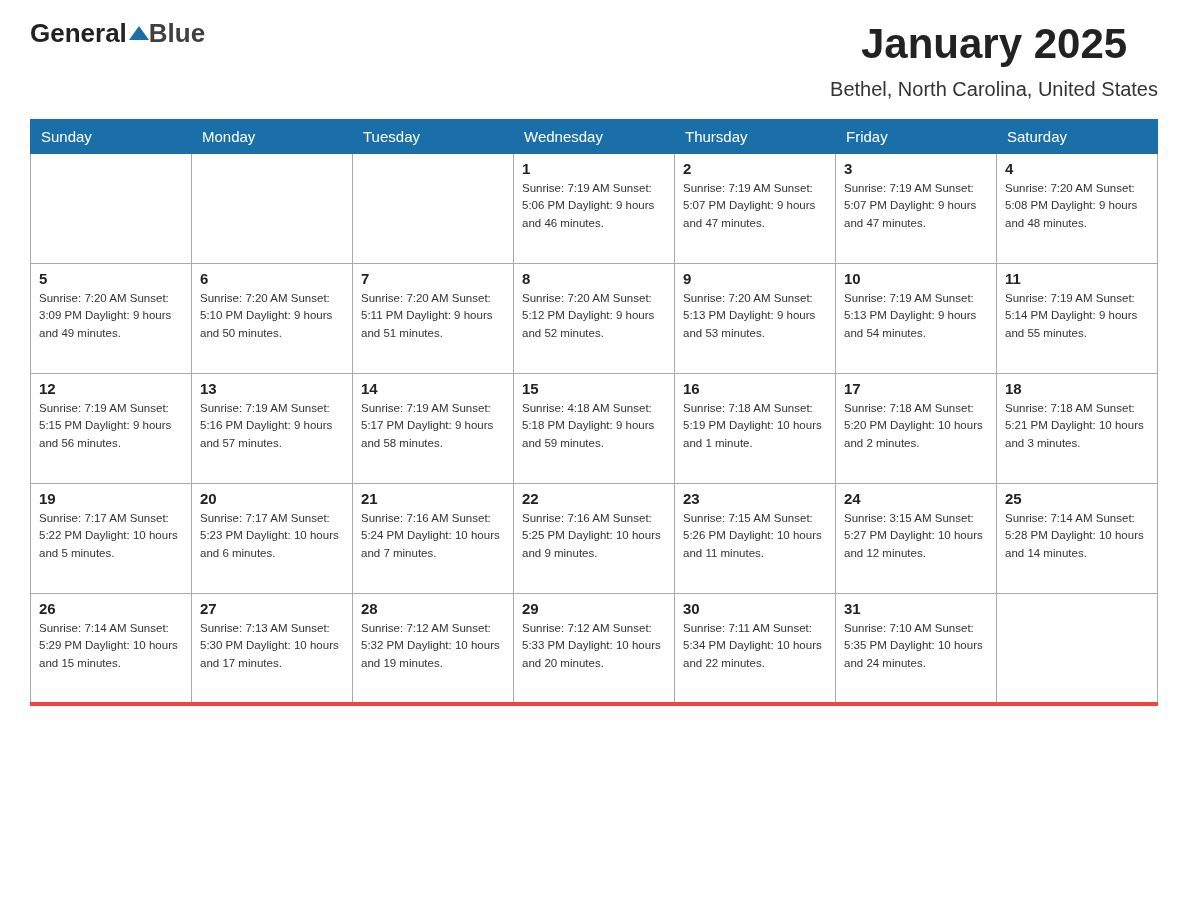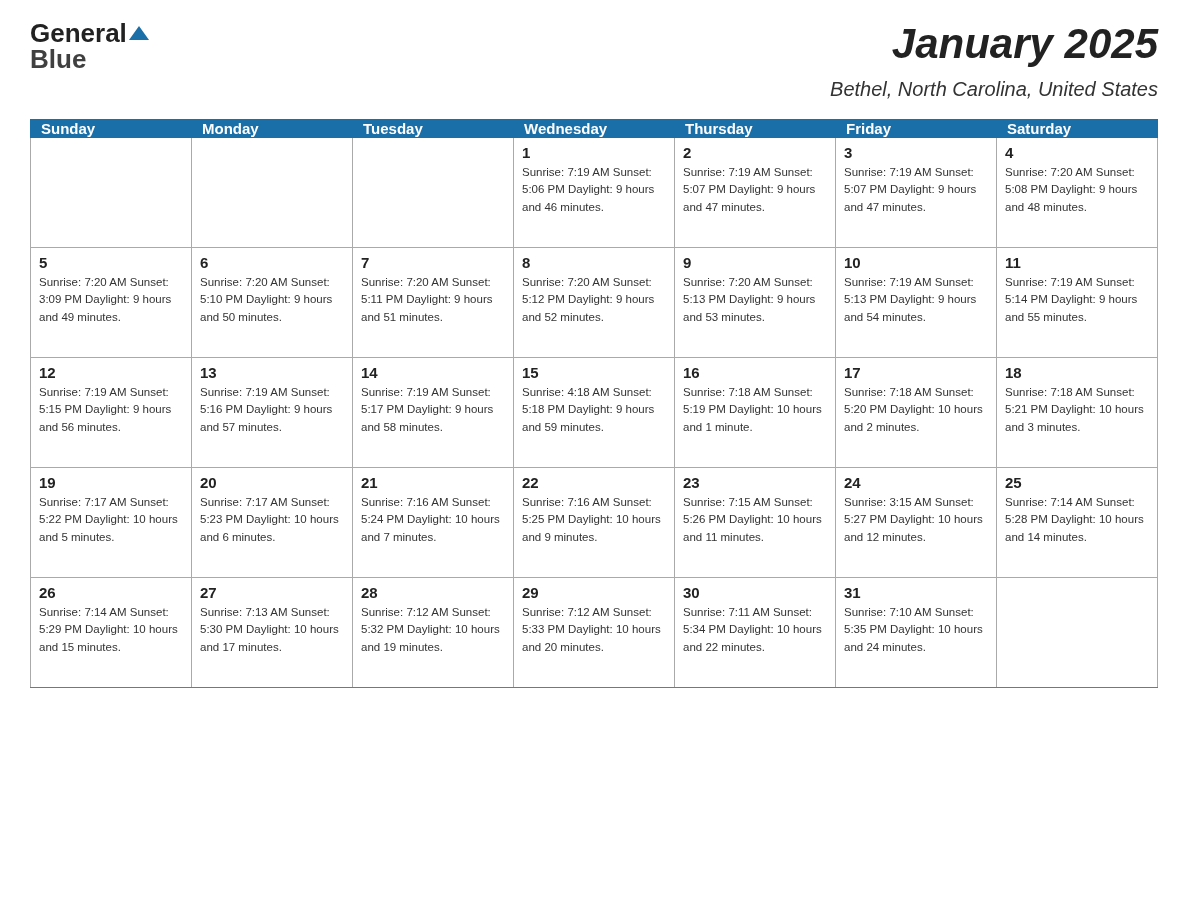--- a/index.html
+++ b/index.html
@@ -10,21 +10,21 @@
       color: #222;
     }
     .header {
       display: flex;
       justify-content: space-between;
       align-items: flex-start;
       margin-bottom: 18px;
     }
     .logo {
       display: flex;
-      flex-direction: column;
+      flex-direction: row;
       align-items: flex-start;
     }
     .logo-general {
       font-size: 26px;
       font-weight: bold;
       color: #222;
       line-height: 1;
     }
     .logo-blue {
       font-size: 26px;
@@ -41,44 +41,43 @@
       border-top: 14px solid #1a6fa8;
       margin-left: 2px;
       vertical-align: middle;
       transform: rotate(180deg);
     }
     .logo-top-row {
       display: flex;
       align-items: center;
     }
     .title-section {
-      text-align: right;
-      font-style: italic;
+      text-align: center;
     }
     .month-title {
       font-size: 42px;
       font-weight: bold;
       color: #222;
     }
     .location-title {
       font-size: 20px;
       color: #333;
       margin-top: 10px;
     }
     .calendar {
       width: 100%;
       border-collapse: collapse;
       border: 1px solid #555;
     }
     .calendar th {
       background-color: #1a6fa8;
       color: #fff;
-      padding: 0 10px;
+      padding: 8px 10px;
       font-size: 15px;
-      font-weight: bold;
+      font-weight: normal;
       text-align: left;
       border: 1px solid #1a6fa8;
     }
     .calendar td {
       vertical-align: top;
       padding: 6px 8px;
       border: 1px solid #aaa;
       width: 14.28%;
       min-height: 90px;
       height: 110px;
@@ -92,21 +91,21 @@
     }
     .day-info {
       font-size: 11.5px;
       color: #333;
       line-height: 1.5;
     }
     .empty-cell {
       background: #fff;
     }
     tr:last-child td {
-      border-bottom: 1px solid #ef4444;
+      border-bottom: 4px solid #ef4444;
     }
   </style>
 </head>
 <body>
 
 <div class="header">
   <div class="logo">
     <div class="logo-top-row">
       <span class="logo-general">General</span>
       <span class="logo-triangle"></span>

